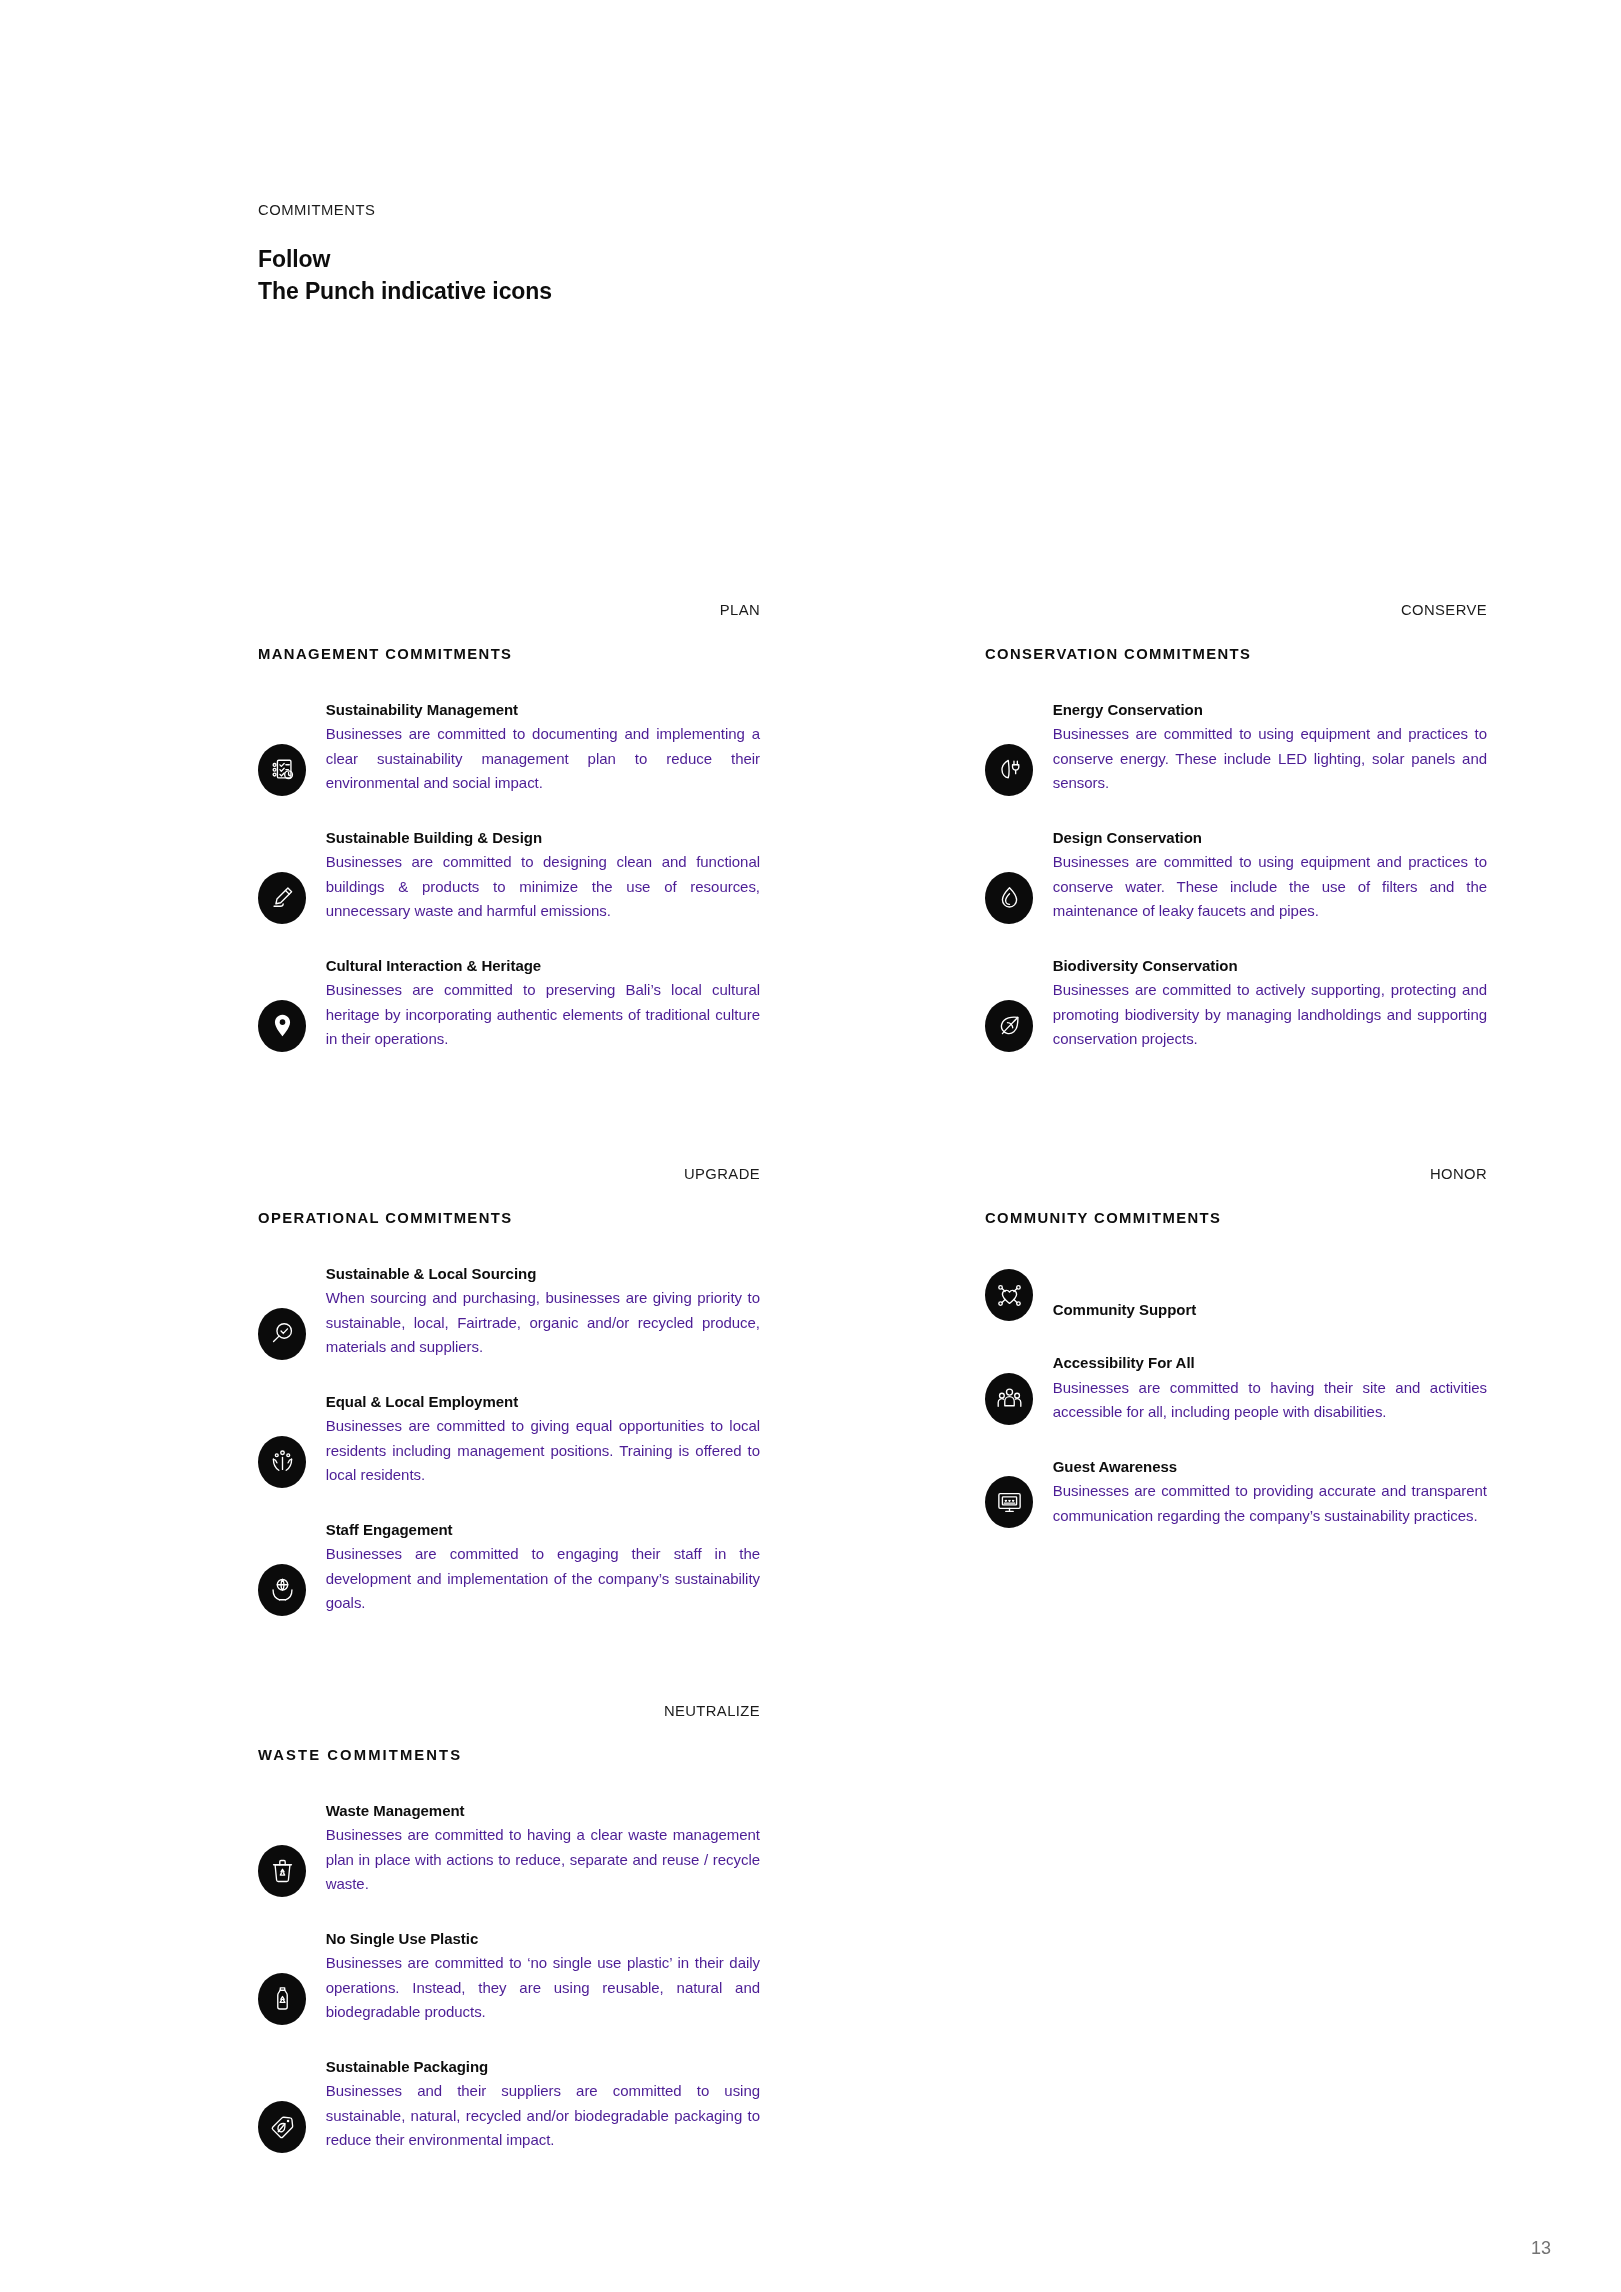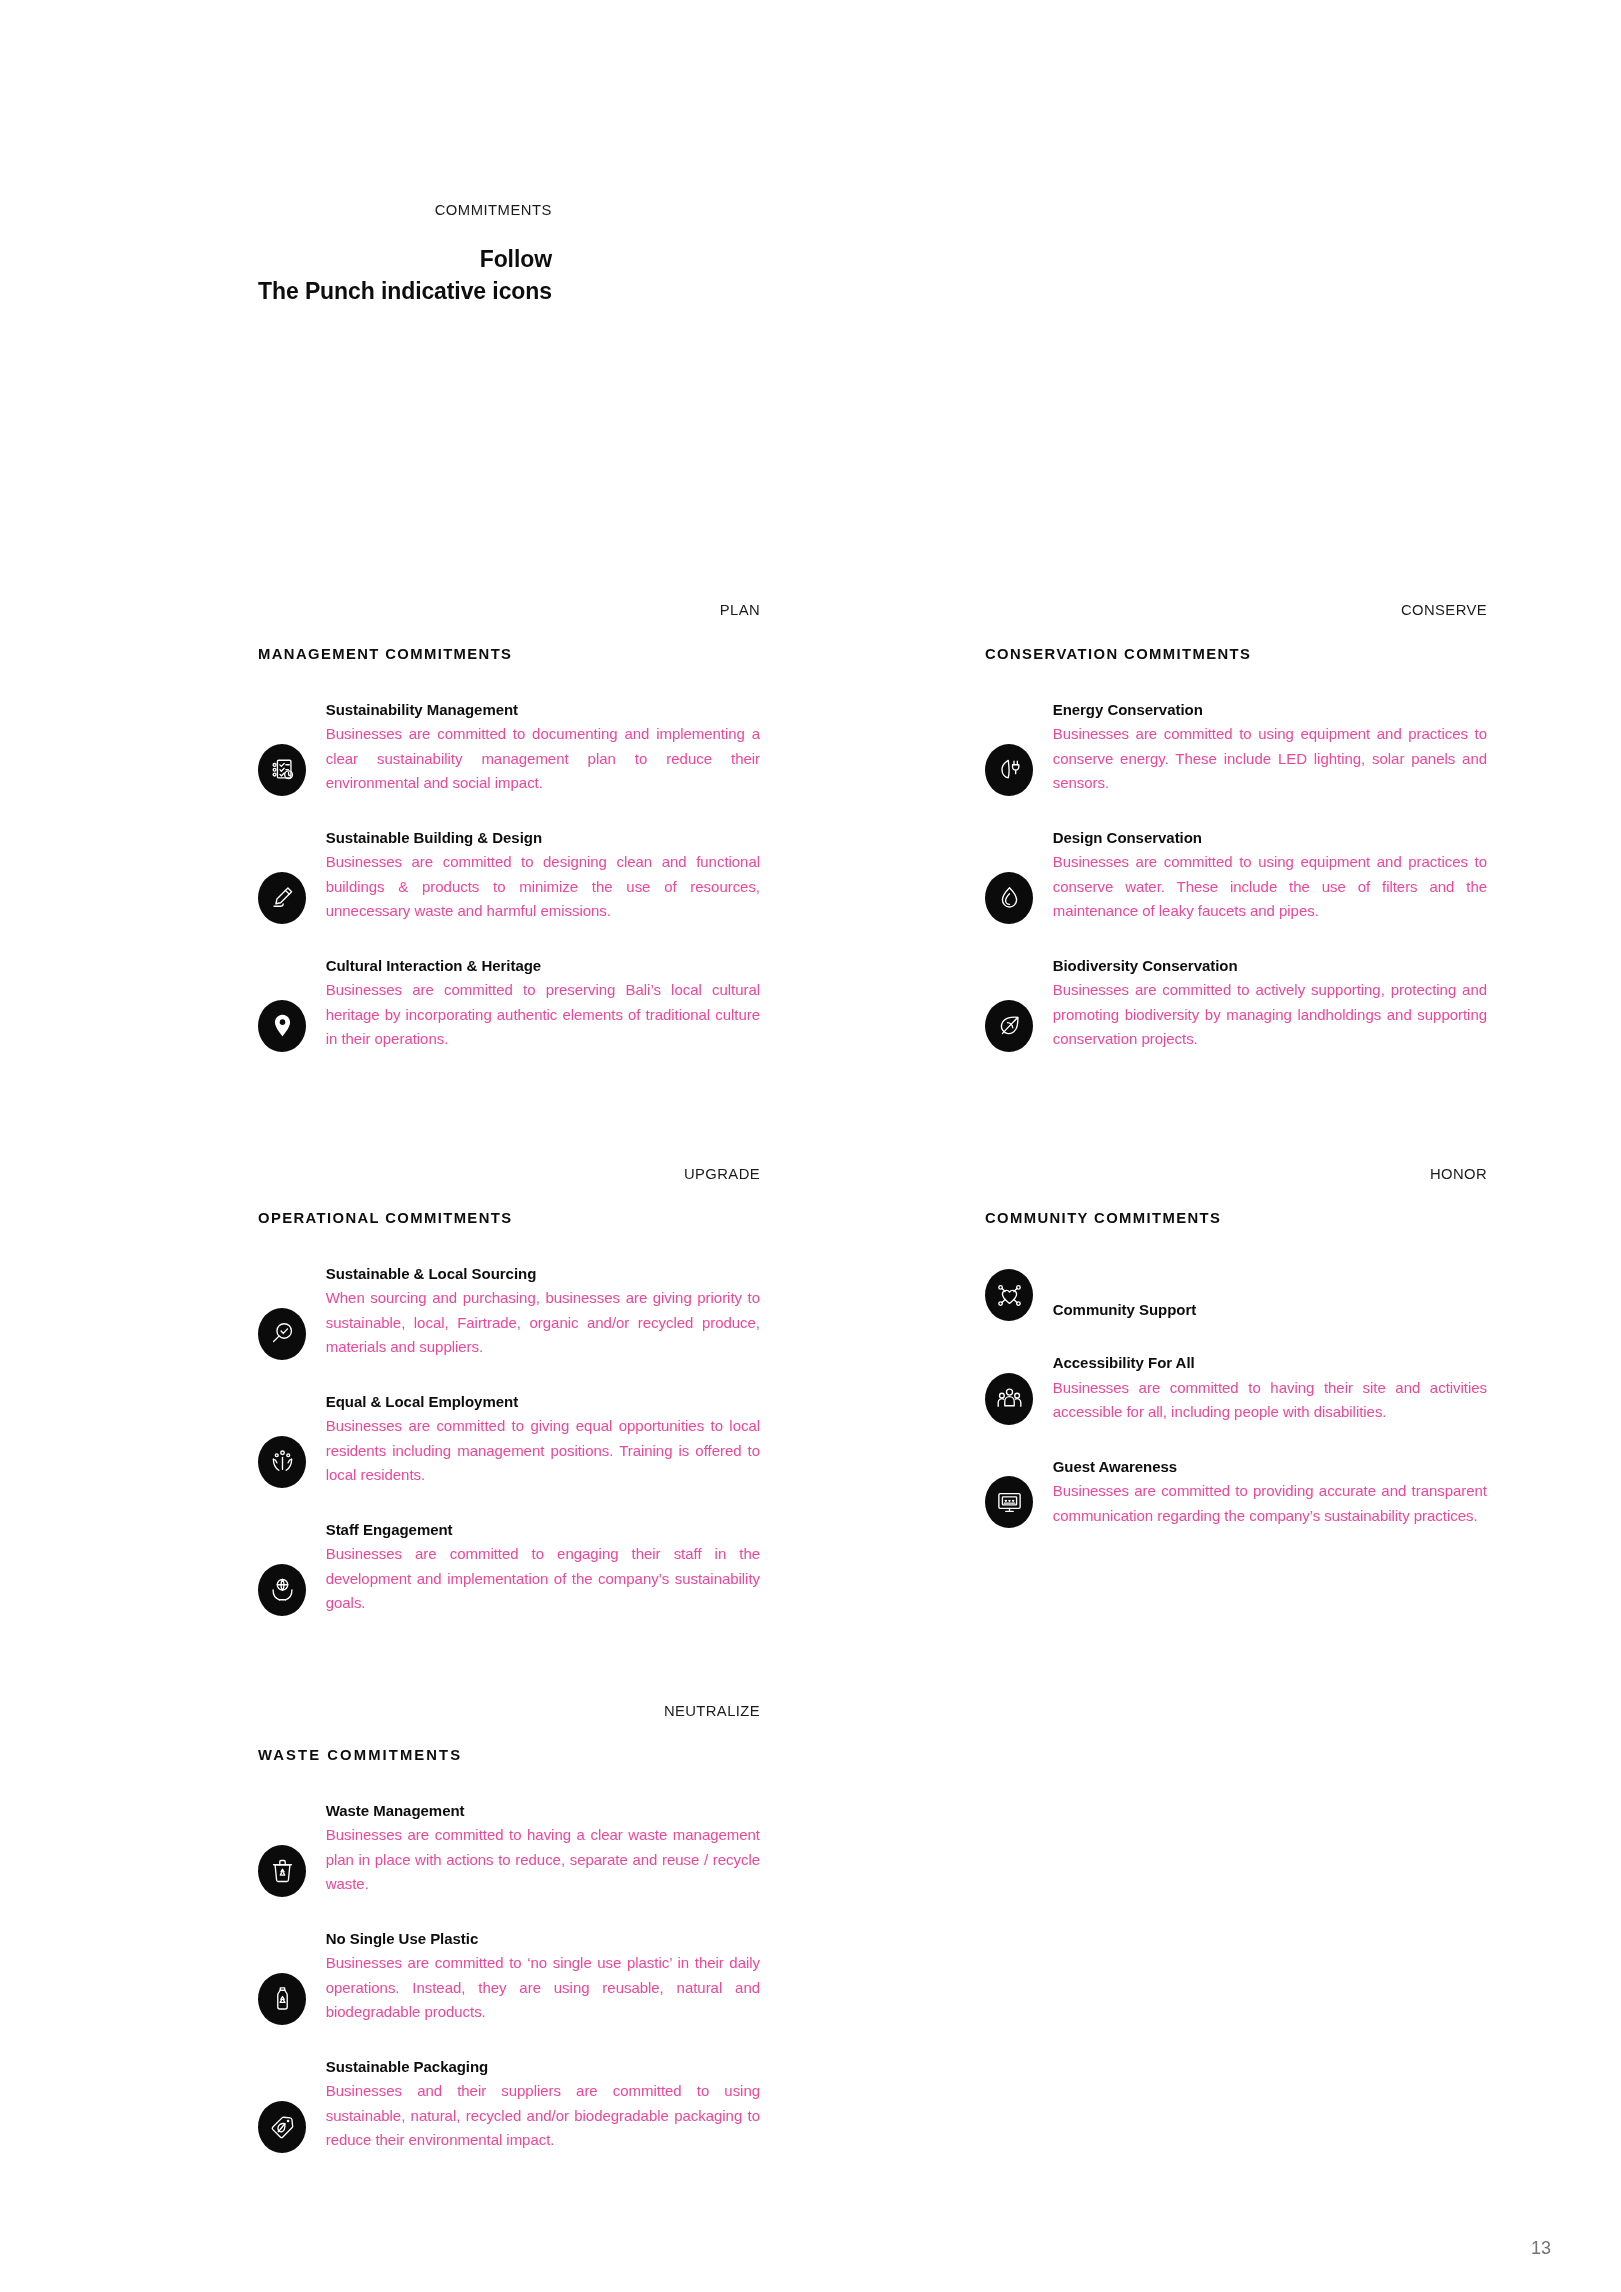--- a/index.html
+++ b/index.html
@@ -8,21 +8,21 @@
     width:1621px; height:2293px;
     font-family:"Liberation Sans", sans-serif;
     color:#111111;
     position:relative;
     overflow:hidden;
   }
 
   .page { position:relative; width:1621px; height:2293px; background:#fff; }
 
   
-  .header { position:absolute; left:258px; top:202px;text-align:right; }
+  .header { position:absolute; left:258px; top:202px; }
   .eyebrow {
     font-size:14.8px; letter-spacing:0.5px; color:#1b1b1b;
     font-weight:400; text-transform:uppercase;
   }
   .page-title {
     margin-top:26px;
     font-size:23px; font-weight:700; line-height:1.37; color:#0d0d0d;
     letter-spacing:-0.1px;
   }
   .page-title span { display:block; }
@@ -61,21 +61,21 @@
     margin-top:8px;
   }
   .icon-badge svg { display:block; }
 
   .item-body { flex:1 1 auto; padding-top:1.8px; }
   .item-title {
     font-size:15px; font-weight:700; color:#0d0d0d;
     line-height:1.5; letter-spacing:-0.04px;
   }
   .item-desc {
-    font-size:15px; font-weight:400; color:#ec4899;
+    font-size:15px; font-weight:400; color:#4c1d95;
     line-height:1.63; text-align:justify; letter-spacing:-0.04px;
     margin-top:0.9px;
     -webkit-hyphens:none; hyphens:none;
   }
 
   
   .page-number {
     position:absolute; right:70px; bottom:34px;
     font-size:18px; color:#737373; font-weight:400;
   }

